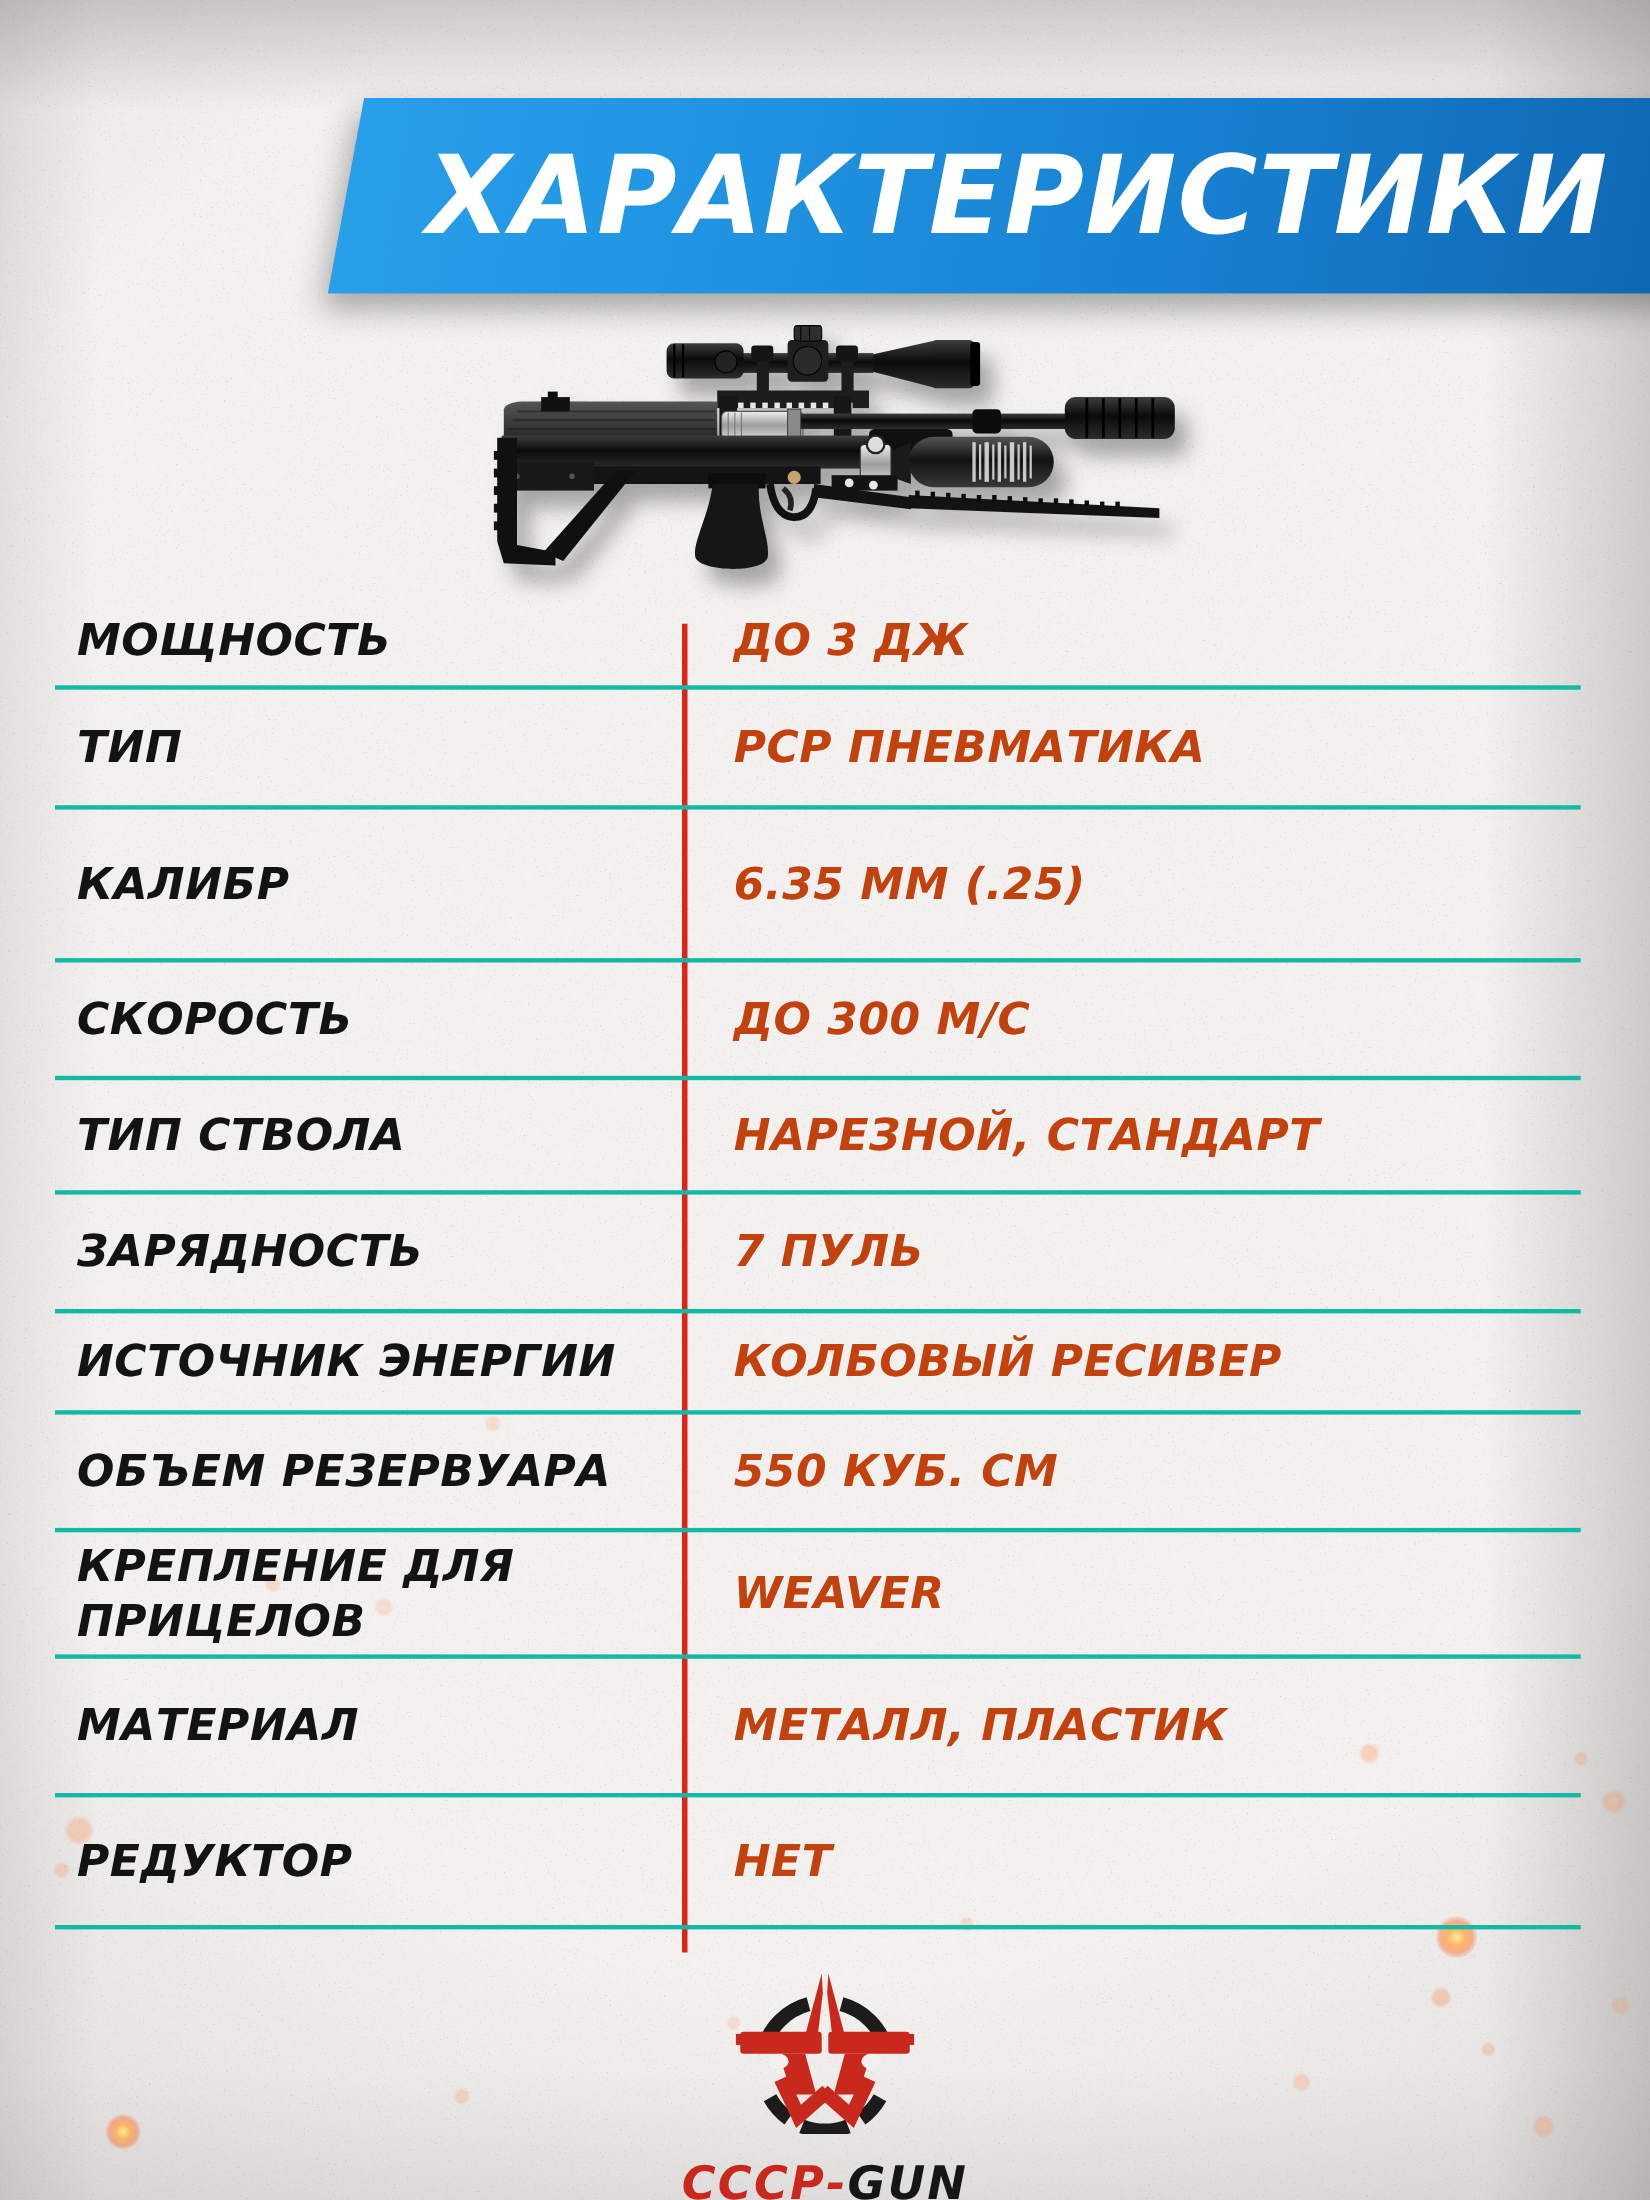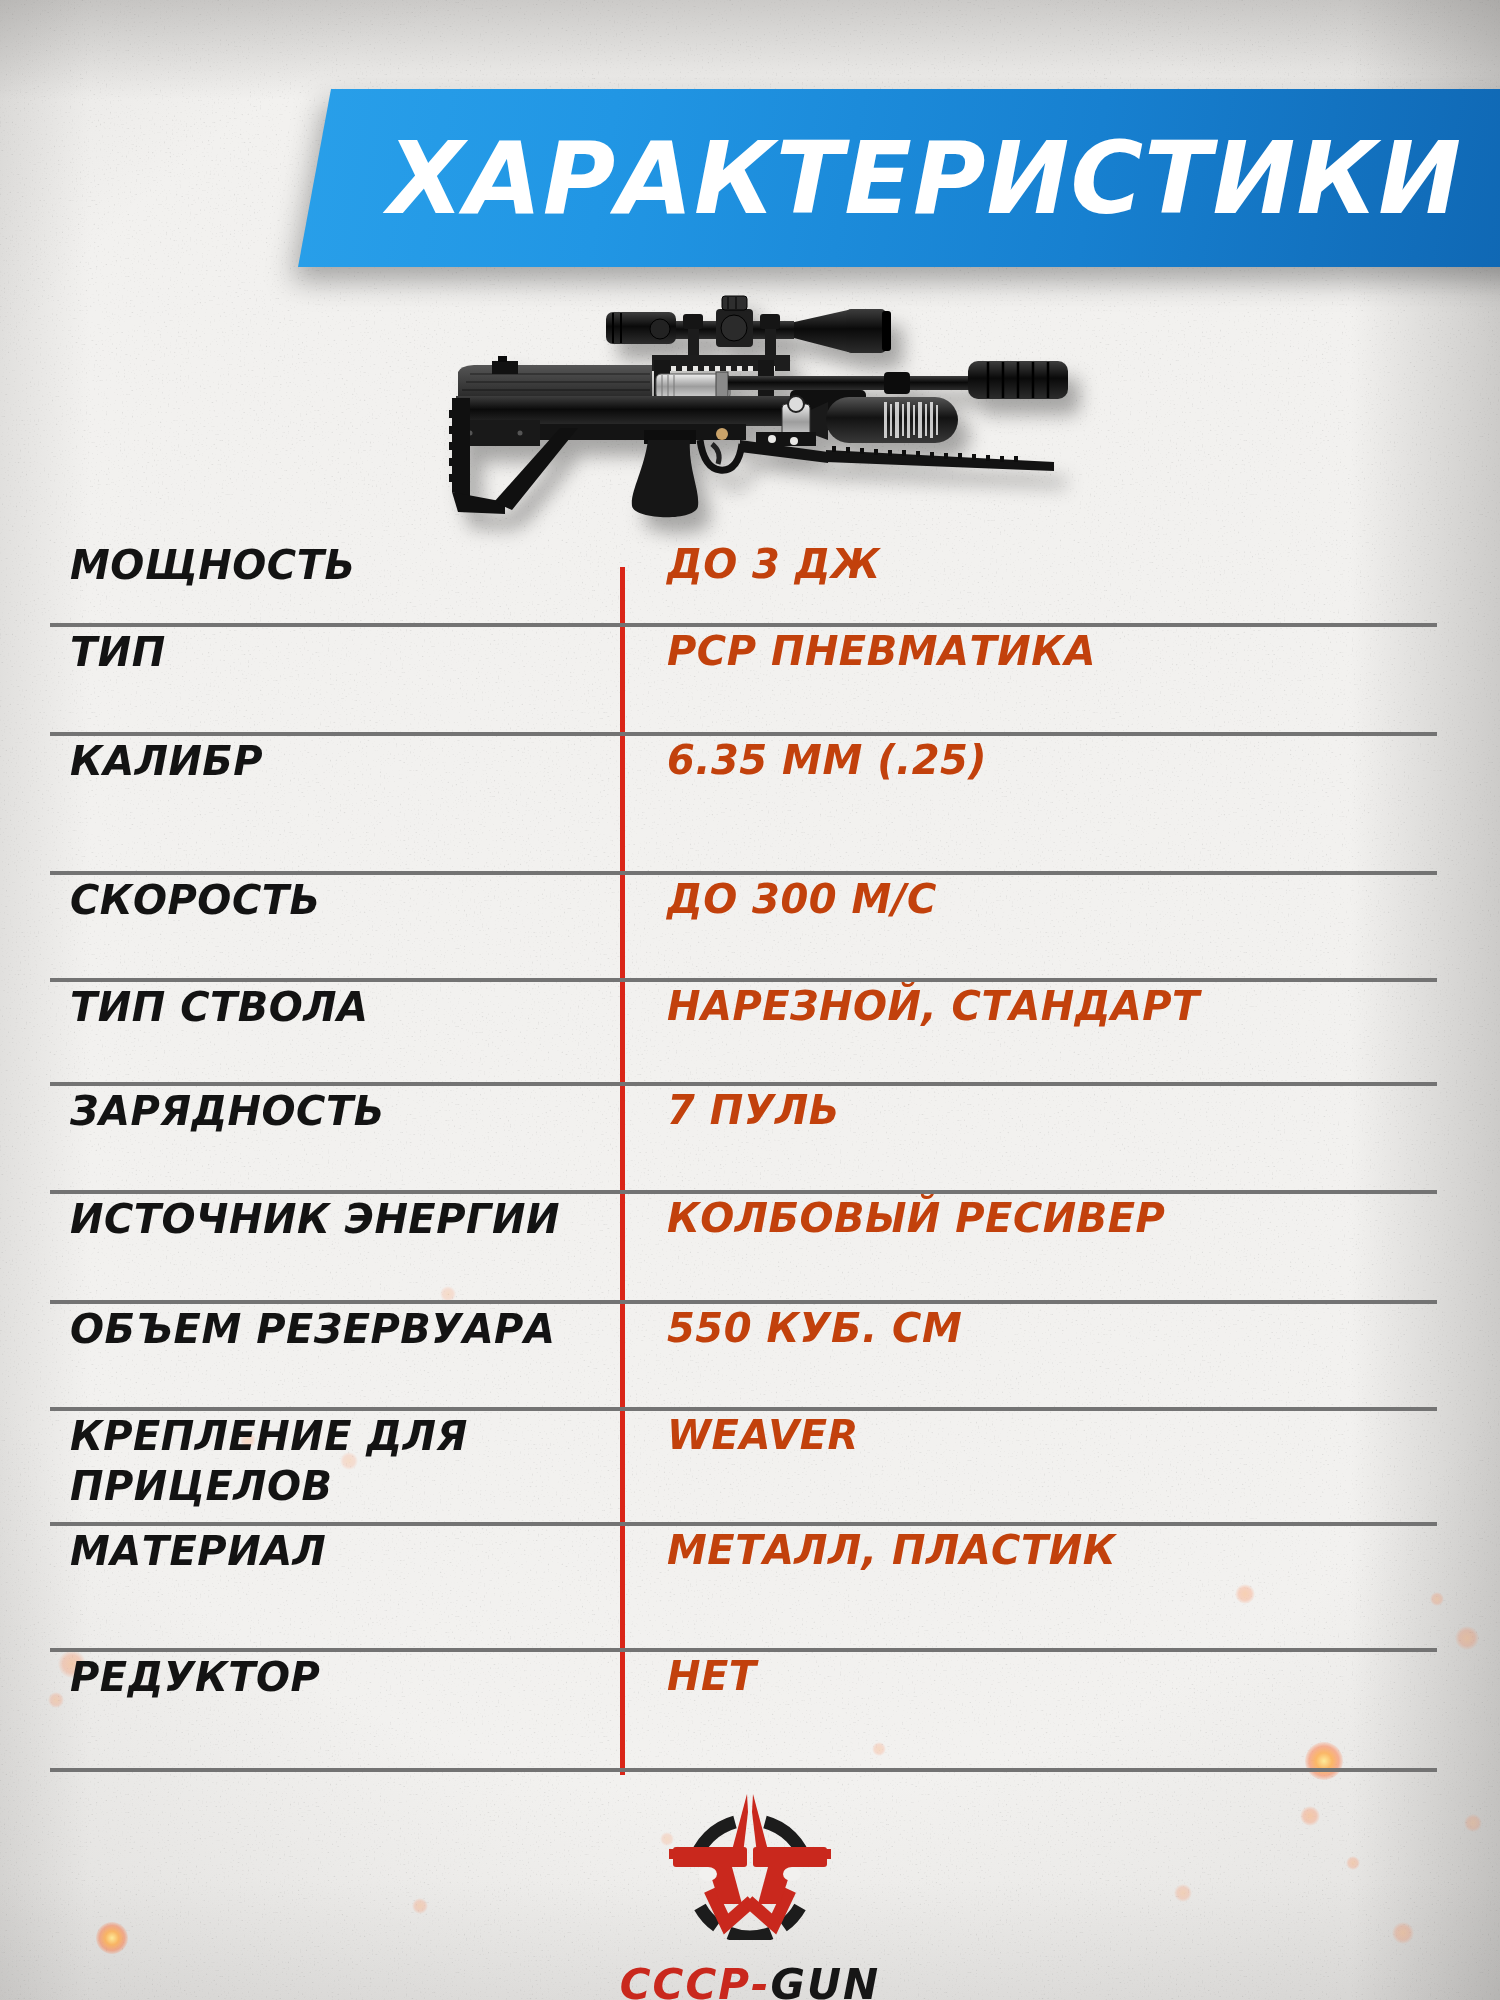--- a/index.html
+++ b/index.html
@@ -24,21 +24,21 @@
           background:linear-gradient(100deg,#2fa7ee 0%,#2196e4 38%,#1780d0 70%,#0f66b2 100%);
           display:flex;align-items:center;}
   .banner h1{margin:0;width:100%;text-align:center;transform:translateX(139px);
              font-style:italic;font-weight:bold;font-size:99px;letter-spacing:1px;
              color:#ffffff;white-space:nowrap;}
   
   .rifle{position:absolute;left:440px;top:280px;z-index:5;
          filter:drop-shadow(12px 16px 9px rgba(45,45,45,0.38));}
   
   .specs{position:absolute;left:50px;top:540px;width:1387px;z-index:7;}
-  .spec-row{display:flex;align-items:flex-start;border-bottom:4px solid #737373;box-sizing:border-box;}
+  .spec-row{display:flex;align-items:center;border-bottom:4px solid #14b8a6;box-sizing:border-box;}
   .spec-label{width:572px;padding-left:20px;box-sizing:border-box;
               font-style:italic;font-weight:bold;font-size:40px;line-height:1.25;
               color:#131313;letter-spacing:.5px;}
   .spec-value{flex:1;padding-left:45px;box-sizing:border-box;
               font-style:italic;font-weight:bold;font-size:40px;line-height:1.2;
               color:#c2410c;letter-spacing:.5px;}
   .vline{position:absolute;left:620px;top:567px;width:5px;height:1208px;
          background:#da2517;z-index:6;}
   
   .ember{position:absolute;border-radius:50%;z-index:4;
@@ -262,21 +262,21 @@
     <div class="spec-value">ДО 300 М/С</div>
   </div>
   <div class="spec-row" style="height:104px">
     <div class="spec-label">ТИП СТВОЛА</div>
     <div class="spec-value">НАРЕЗНОЙ, СТАНДАРТ</div>
   </div>
   <div class="spec-row" style="height:108px">
     <div class="spec-label">ЗАРЯДНОСТЬ</div>
     <div class="spec-value">7 ПУЛЬ</div>
   </div>
-  <div class="spec-row" style="height:110px">
+  <div class="spec-row" style="height:92px">
     <div class="spec-label">ИСТОЧНИК ЭНЕРГИИ</div>
     <div class="spec-value">КОЛБОВЫЙ РЕСИВЕР</div>
   </div>
   <div class="spec-row" style="height:107px">
     <div class="spec-label">ОБЪЕМ РЕЗЕРВУАРА</div>
     <div class="spec-value">550 КУБ. СМ</div>
   </div>
   <div class="spec-row" style="height:115px">
     <div class="spec-label">КРЕПЛЕНИЕ ДЛЯ ПРИЦЕЛОВ</div>
     <div class="spec-value">WEAVER</div>

